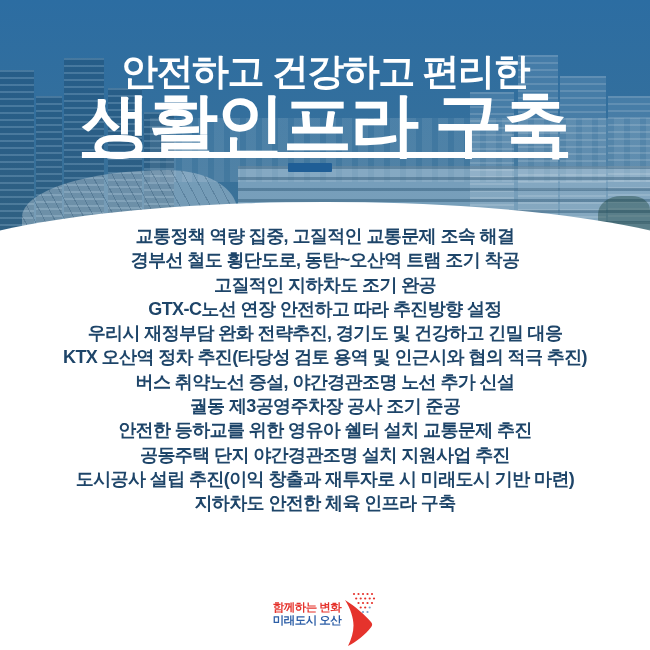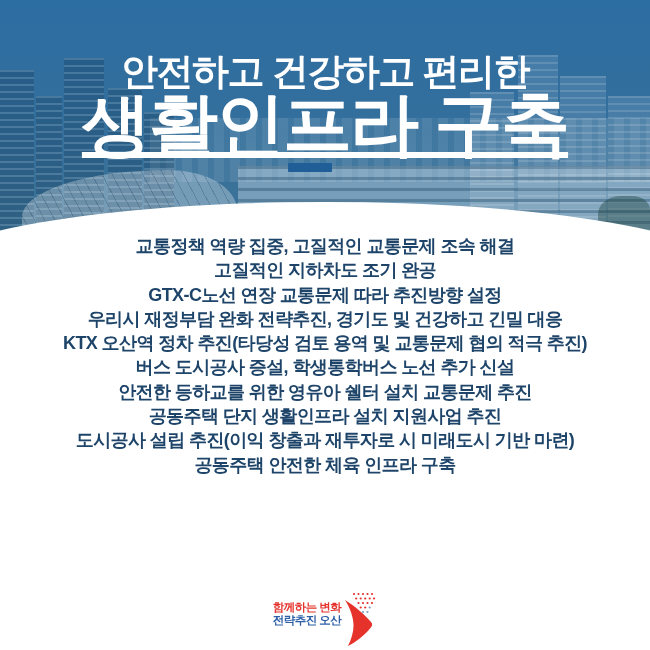--- a/index.html
+++ b/index.html
@@ -31,21 +31,21 @@
   .trees{position:absolute;left:598px;top:196px;width:52px;height:40px;
     background:rgba(18,58,48,0.38);border-radius:45% 35% 0 0;}
   .hero-title{position:absolute;top:50px;left:0;width:650px;text-align:center;color:#ffffff;z-index:5;}
   .t1{margin:0;font-size:37px;line-height:44px;font-weight:bold;letter-spacing:-1.5px;}
   .t2{margin:2px 0 0 0;font-size:69px;line-height:58px;font-weight:bold;letter-spacing:-2px;text-decoration:underline;}
   
   .arc{position:absolute;left:-12%;top:202px;width:124%;height:70px;background:#ffffff;
     border-radius:50% 50% 0 0 / 100% 100% 0 0;z-index:6;}
   .body-bg{position:absolute;left:0;top:240px;width:650px;height:410px;background:#ffffff;z-index:6;}
   
-  .content{position:absolute;top:234px;left:0;width:650px;text-align:center;z-index:7;}
+  .content{position:absolute;top:224px;left:0;width:650px;text-align:center;z-index:7;}
   .content p{margin:0;font-size:18px;line-height:24.3px;font-weight:bold;
     color:#1e4569;letter-spacing:-0.6px;white-space:nowrap;}
   
   .logo{position:absolute;top:592px;left:0;width:650px;height:54px;
     display:flex;justify-content:center;align-items:flex-start;z-index:8;}
   .logo-text{margin-top:9px;text-align:center;font-weight:bold;font-size:11.5px;
     line-height:12.5px;letter-spacing:-0.5px;white-space:nowrap;}
   .slogan1{color:#e5332c;display:block;}
   .slogan2{color:#2d5fa7;display:block;}
   .logo-mark{margin-left:2px;}
@@ -76,35 +76,37 @@
       <h1 class="t1">안전하고 건강하고 편리한</h1>
       <h1 class="t2">생활인프라 구축</h1>
     </div>
   </div>
 
   <div class="arc"></div>
   <div class="body-bg"></div>
 
   <div class="content">
     <p>교통정책 역량 집중, 고질적인 교통문제 조속 해결</p>
+    <p>경부선 철도 횡단도로, 동탄~오산역 트램 조기 착공</p>
     <p>고질적인 지하차도 조기 완공</p>
-    <p>GTX-C노선 연장 교통문제 따라 추진방향 설정</p>
+    <p>GTX-C노선 연장 안전하고 따라 추진방향 설정</p>
     <p>우리시 재정부담 완화 전략추진, 경기도 및 건강하고 긴밀 대응</p>
-    <p>KTX 오산역 정차 추진(타당성 검토 용역 및 교통문제 협의 적극 추진)</p>
-    <p>버스 도시공사 증설, 학생통학버스 노선 추가 신설</p>
+    <p>KTX 오산역 정차 추진(타당성 검토 용역 및 인근시와 협의 적극 추진)</p>
+    <p>버스 취약노선 증설, 야간경관조명 노선 추가 신설</p>
+    <p>궐동 제3공영주차장 공사 조기 준공</p>
     <p>안전한 등하교를 위한 영유아 쉘터 설치 교통문제 추진</p>
-    <p>공동주택 단지 생활인프라 설치 지원사업 추진</p>
+    <p>공동주택 단지 야간경관조명 설치 지원사업 추진</p>
     <p>도시공사 설립 추진(이익 창출과 재투자로 시 미래도시 기반 마련)</p>
-    <p>공동주택 안전한 체육 인프라 구축</p>
+    <p>지하차도 안전한 체육 인프라 구축</p>
   </div>
 
   <div class="logo">
     <div class="logo-text">
       <span class="slogan1">함께하는 변화</span>
-      <span class="slogan2">전략추진 오산</span>
+      <span class="slogan2">미래도시 오산</span>
     </div>
     <svg class="logo-mark" width="34" height="54" viewBox="0 0 34 54">
       <g fill="#e5332c">
         <circle cx="11" cy="2" r="1.1"></circle>
           <circle cx="15.5" cy="2" r="1.1"></circle>
           <circle cx="20" cy="2" r="1.1"></circle>
           <circle cx="24.5" cy="2" r="1.1"></circle>
           <circle cx="29" cy="2" r="1.1"></circle>
         <circle cx="13.2" cy="6.5" r="1.1"></circle>
           <circle cx="17.7" cy="6.5" r="1.1"></circle>

